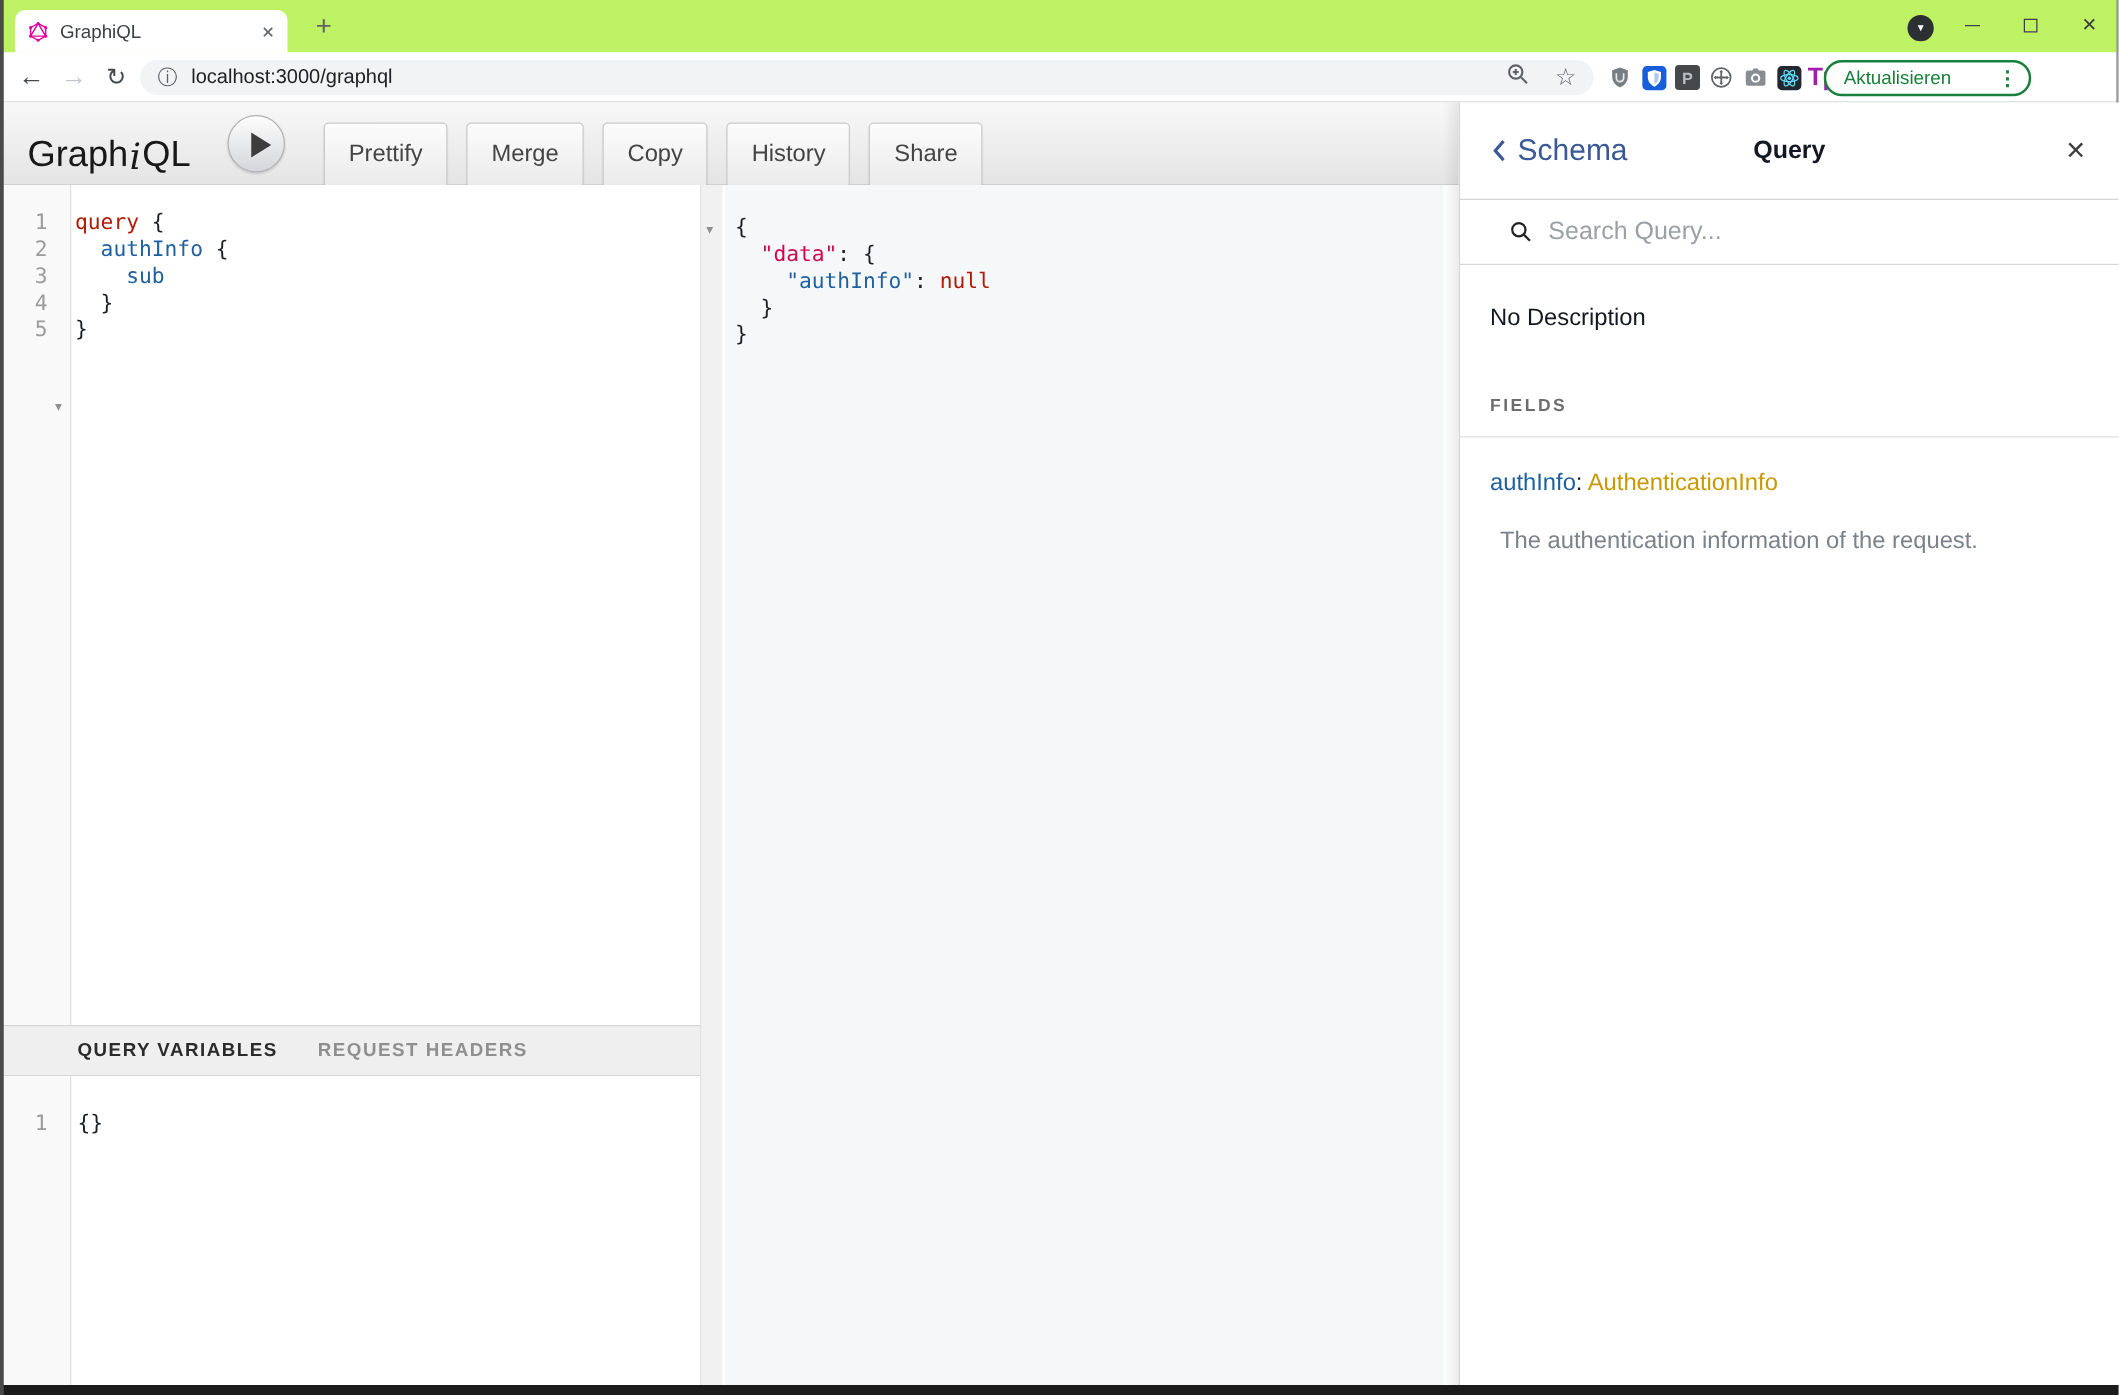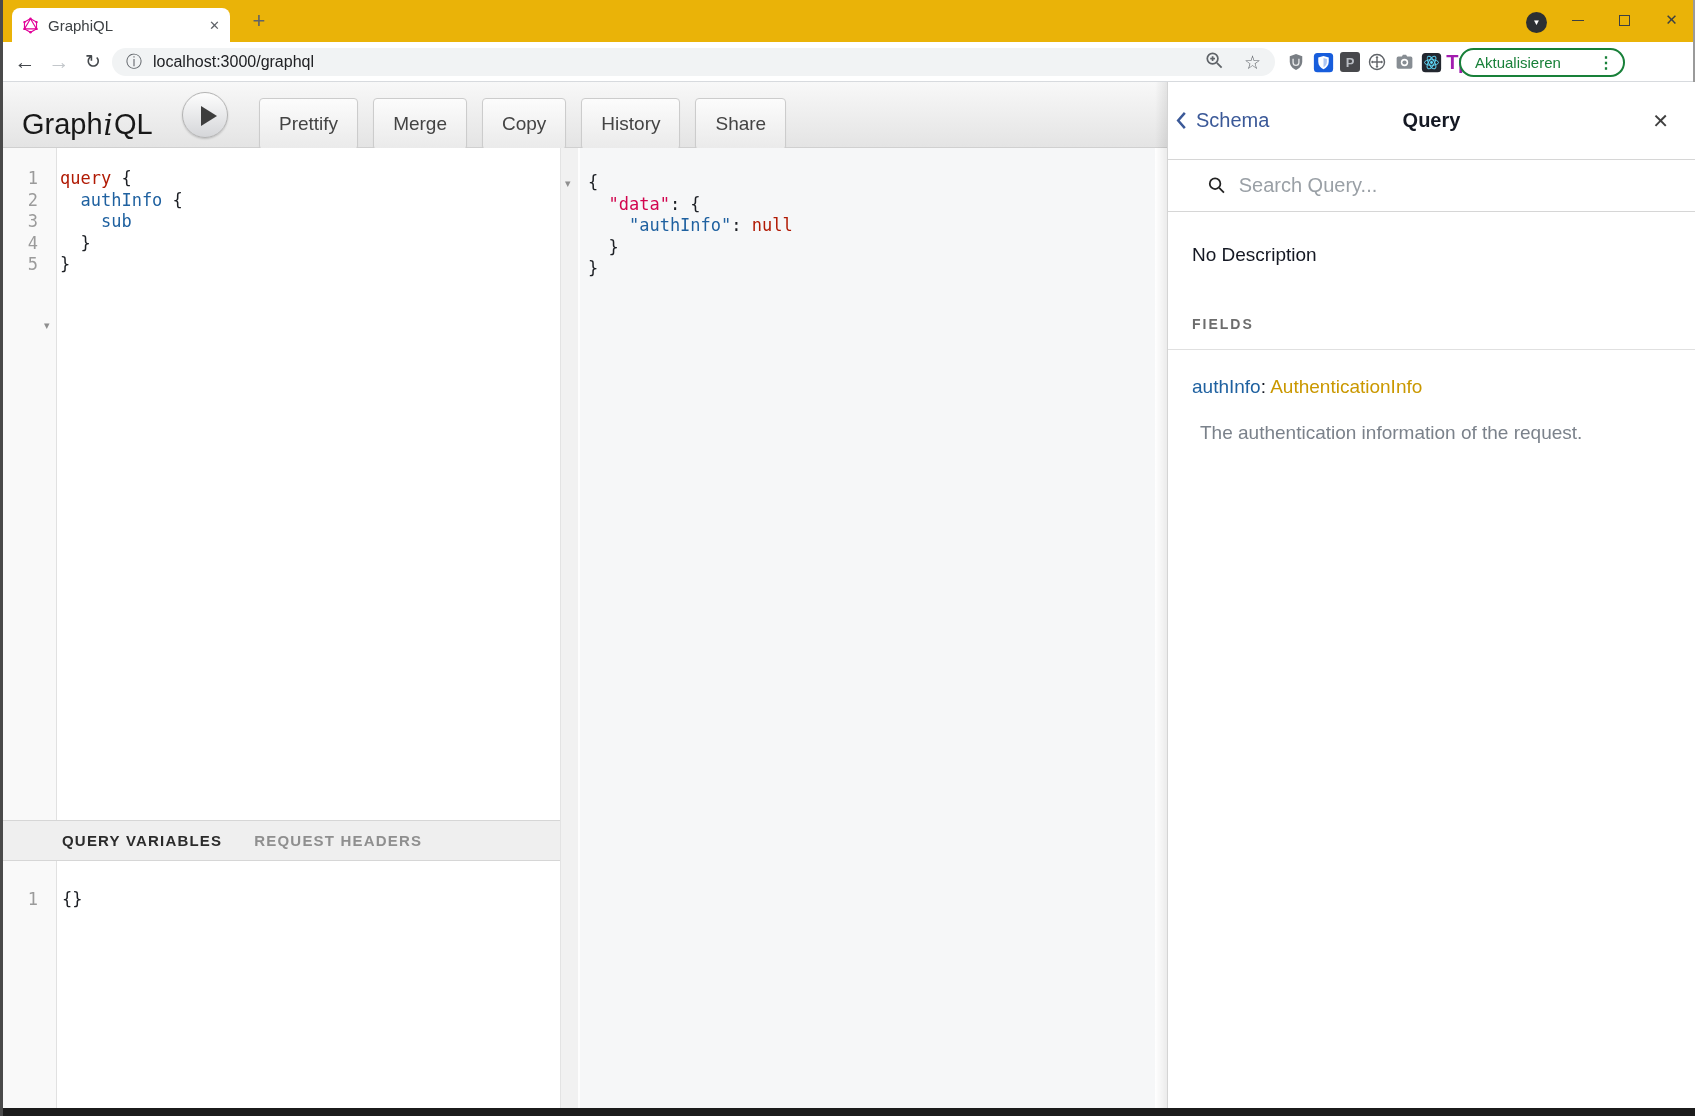--- a/index.html
+++ b/index.html
@@ -1,20 +1,20 @@
 <!DOCTYPE html>
 <html style="--keyword: #B11A04; --property: #1F61A0; --punctuation: #1c1f24; --result-key: #D2054E; --result-string: #1F61A0; --type-name: #CA9800; --back-link: #3B5998; --graphql-pink: #E10098; --chrome-green: #188039;"><head>
 <meta charset="utf-8">
 <style>
   * { margin:0; padding:0; box-sizing:border-box; }
   html,body { width:1695px; height:1116px; background:#fff; font-family:"Liberation Sans",sans-serif; overflow:hidden; }
   .window { position:relative; width:1695px; height:1116px; background:#fff; }
 
   
-  .tabstrip { position:absolute; left:0; top:0; width:1695px; height:42px; background:#eab308; }
+  .tabstrip { position:absolute; left:0; top:0; width:1695px; height:42px; background:#bef264; }
   .tab { position:absolute; left:12px; top:8px; width:218px; height:34px; background:#fff;
          border-radius:8px 8px 0 0; display:flex; align-items:center; padding:0 10px; }
   .favicon { width:17px; height:17px; margin-right:9px; flex:none; }
   .gq-line { fill:none; stroke:var(--graphql-pink); stroke-width:1.6; }
   .gq-dot { fill:var(--graphql-pink); }
   .tab-title { font-size:15px; color:#3c4043; flex:1; }
   .tab-close { font-size:13px; color:#5f6368; cursor:default; }
   .newtab { position:absolute; left:244px; top:6px; width:30px; height:30px; font-size:22px;
             color:#5f6368; display:flex; align-items:center; justify-content:center; }
   .badge-circle { position:absolute; left:1526px; top:12px; width:21px; height:21px; border-radius:50%;
@@ -98,22 +98,22 @@
   .vars-editor { position:absolute; left:0; top:861px; width:560px; height:247px; background:#fff; }
   .vars-editor .linenos { top:28px; }
   .vars-editor .code { top:28px; left:62px; color:#1c1f24; }
 
   
   .docs-shadow { position:absolute; left:1155px; top:82px; width:12px; height:1026px;
                  background:linear-gradient(to right, rgba(0,0,0,0), rgba(0,0,0,0.08)); }
   .docs { position:absolute; left:1167px; top:82px; width:528px; height:1026px; background:#fff;
           border-left:1px solid #d4d4d4; }
   .docs-header { position:relative; height:78px; border-bottom:1px solid #d6d6d6; display:flex; align-items:center; }
-  .docs-back { position:absolute; left:8px; display:flex; align-items:center; gap:9px;
-               color:var(--back-link); font-size:20px; }
+  .docs-back { position:absolute; left:26px; display:flex; align-items:center; gap:9px;
+               color:var(--back-link); font-size:24px; }
   .docs-title { position:absolute; left:0; width:100%; text-align:center; font-size:20px; font-weight:bold; color:#141823; }
   .docs-close { position:absolute; right:26px; font-size:20px; color:#3f3f3f; }
   .docs-search { height:52px; border-bottom:1px solid #d6d6d6; display:flex; align-items:center; padding:0 40px; gap:13px; }
   .docs-search input { border:none; outline:none; font-size:20px; color:#333; width:100%; background:transparent;
                        font-family:"Liberation Sans",sans-serif; }
   .docs-search input::placeholder { color:#9aa0a6; }
   .docs-body { padding:24px 24px 0 24px; }
   .no-desc { font-size:19px; color:#141823; margin-top:8px; }
   .fields-h { margin:50px -24px 0 -24px; padding:0 0 17px 24px; font-size:14px; font-weight:bold;
               color:#6d6d6d; letter-spacing:2px; border-bottom:1px solid #e0e0e0; }

